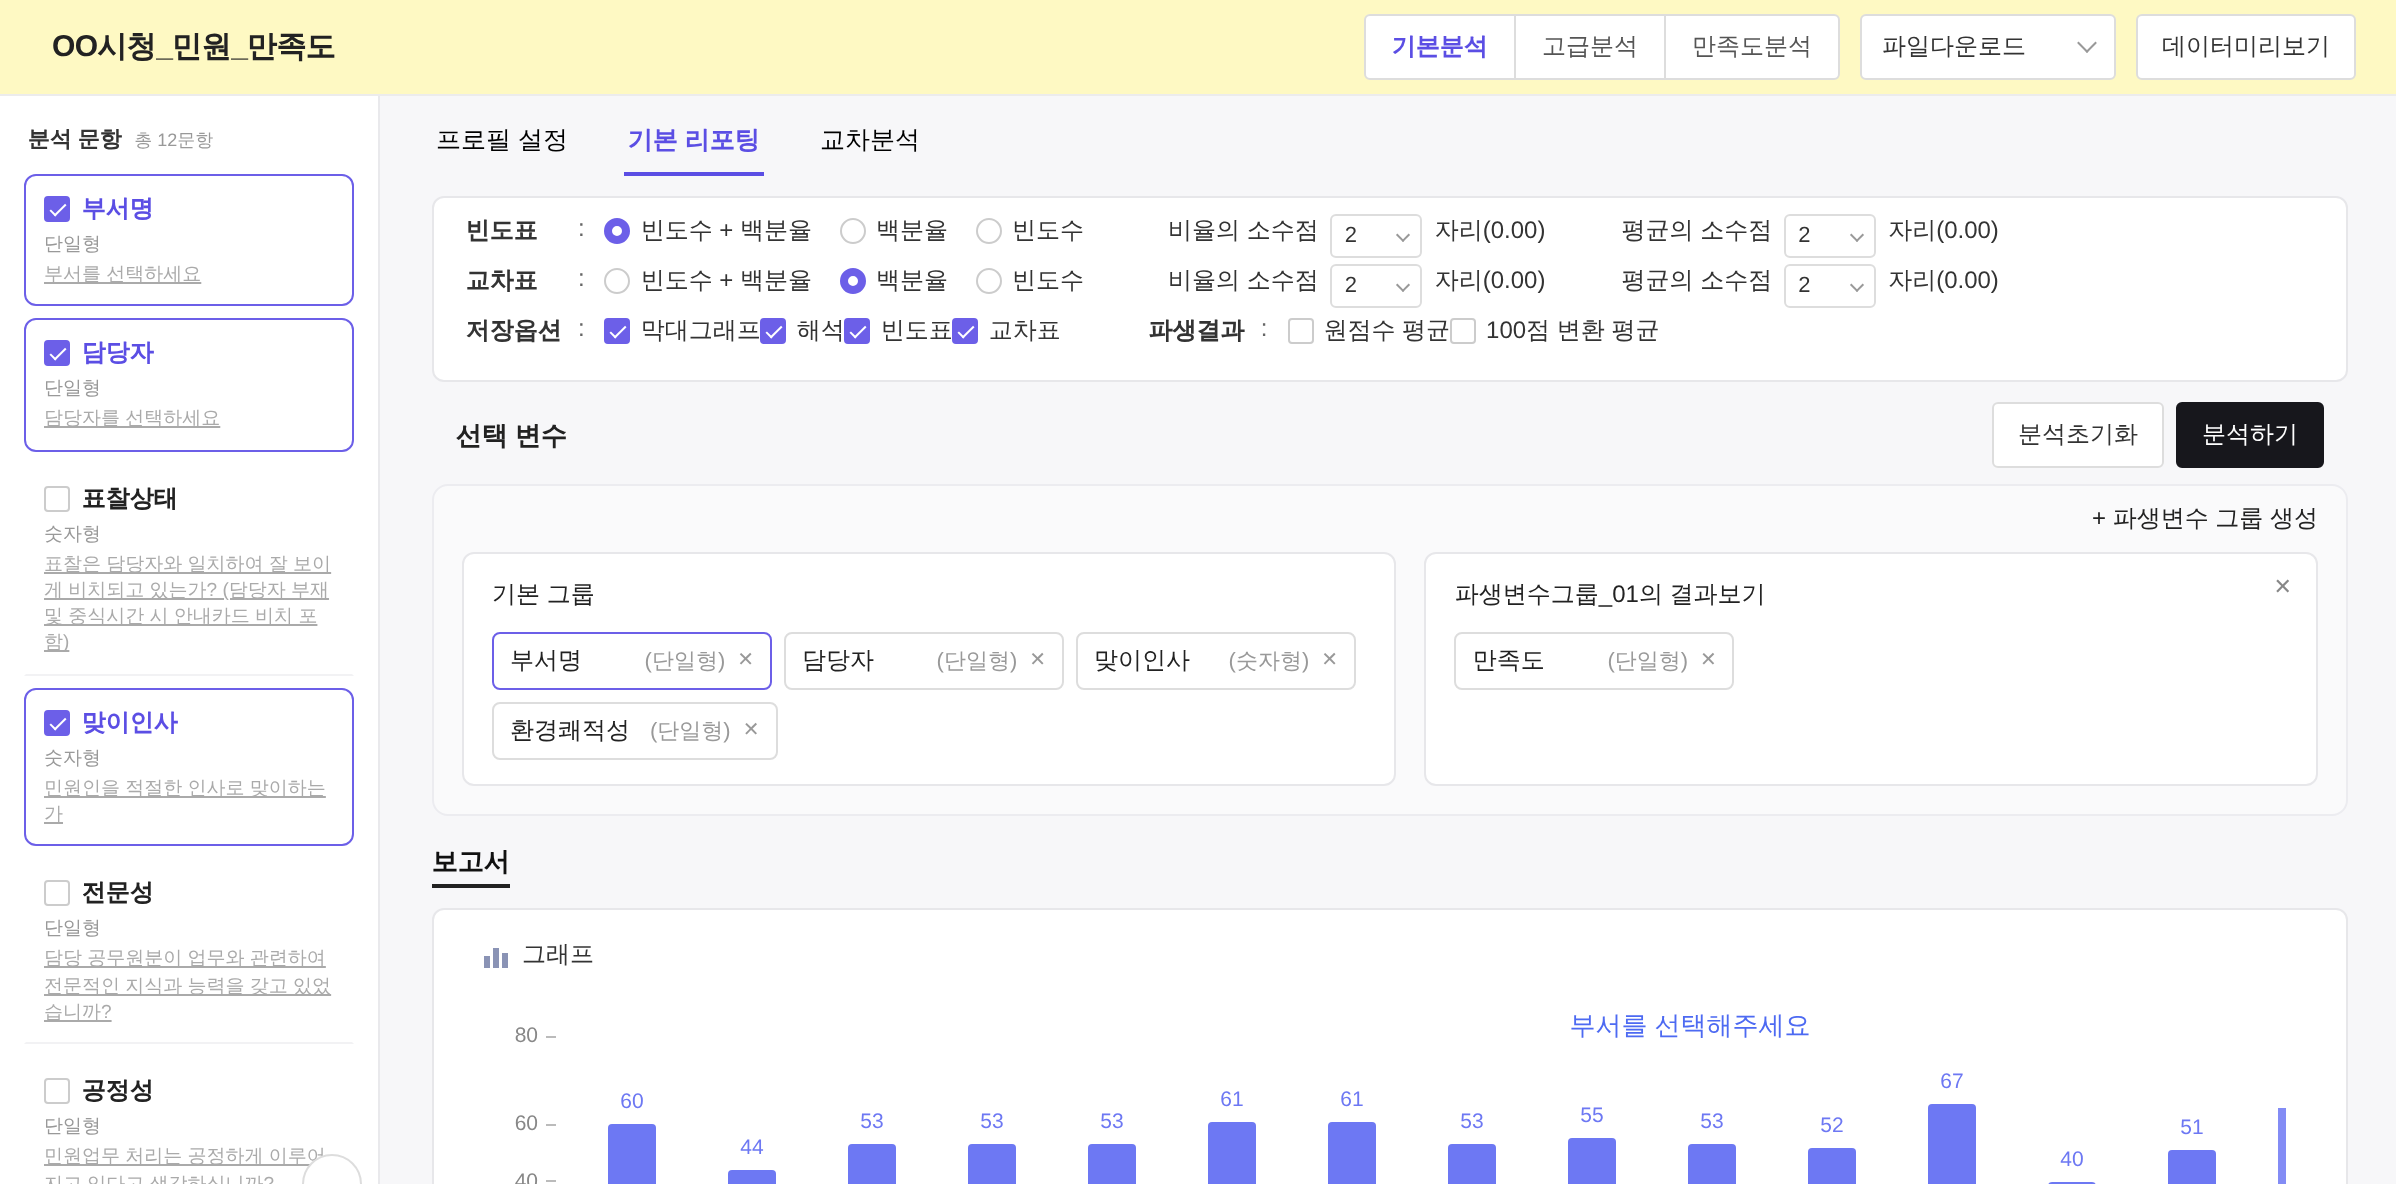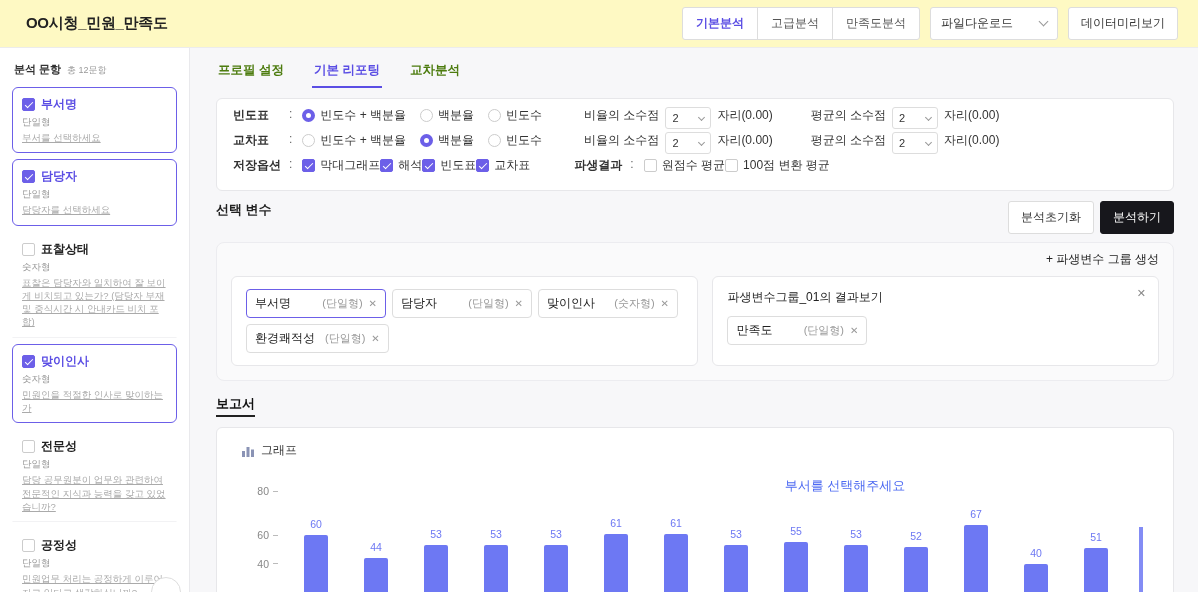--- a/index.html
+++ b/index.html
@@ -47,38 +47,38 @@
     border:solid #fff; border-width:0 1.5px 1.5px 0; transform:rotate(45deg); }
   .radio { display:flex; align-items:center; gap:5px; font-size:12px; color:#333; cursor:pointer; white-space:nowrap; }
   .rdot { width:13px; height:13px; border:1px solid #ccc; border-radius:50%; background:#fff; flex:0 0 auto; }
   .rdot.selected { border:4px solid #6c5fe8; }
   .check-item { display:flex; align-items:center; gap:5px; font-size:12px; color:#333; cursor:pointer; white-space:nowrap; }
 
   
   .main { position:absolute; left:190px; top:48px; right:0; bottom:0; background:#f7f7f9;
     padding:10px 24px 0 26px; overflow:hidden; }
   .tabs { display:flex; gap:26px; margin-bottom:10px; }
-  .tab { font-size:12.5px; color:#4d7c0f; padding:4px 2px 7px; cursor:pointer;font-weight:bold; }
+  .tab { font-size:12.5px; color:#000000; padding:4px 2px 7px; cursor:pointer; }
   .tab.active { color:#5b4ee4; font-weight:bold; border-bottom:2px solid #5b4ee4; }
   .card { background:#fff; border:1px solid #e7e7ea; border-radius:6px; }
 
   .settings { padding:8px 16px; }
   .srow { display:flex; align-items:flex-start; height:25px; font-size:12px; color:#333; }
   .slabel { font-weight:bold; width:56px; flex:0 0 auto; }
   .colon { margin:0 10px 0 0; color:#666; }
   .radio-group { display:flex; gap:14px; margin-right:30px; }
   .sel-label { margin-left:12px; white-space:nowrap; }
   .select { display:flex; align-items:center; justify-content:space-between; width:46px; height:22px;
     border:1px solid #ddd; border-radius:3px; padding:0 6px; font-size:11px; color:#333;
     background:#fff; margin:0 6px; cursor:pointer; }
   .select .chev { width:5px; height:5px; margin-top:-2px; }
   .suffix { margin-right:26px; white-space:nowrap; }
   .check-group { display:flex; margin-right:36px; }
 
-  .sec-head { display:flex; align-items:flex-start; justify-content:space-between; margin:10px 0 8px; }
+  .sec-head { display:flex; align-items:center; justify-content:space-between; margin:10px 12px 8px; }
   .sec-title { font-size:13px; font-weight:bold; }
   .sec-buttons { display:flex; gap:6px; }
   .btn-analyze { background:#17171c; color:#fff; border:1px solid #17171c; border-radius:3px;
     padding:7px 12px; font-size:12px; cursor:pointer; }
 
   .sel-panel { background:#fafafb; border:1px solid #ececf0; border-radius:8px; padding:8px 14px 14px; }
   .add-link { display:block; text-align:right; font-size:12px; color:#222; margin-bottom:8px; cursor:pointer; }
   .groups { display:flex; gap:14px; align-items:stretch; }
   .group-card { background:#fff; border:1px solid #e7e7ea; border-radius:6px; padding:12px 14px; flex:1; position:relative; }
   .group-card.basic { flex:1.05; }
@@ -306,20 +306,21 @@
     <div class="sec-buttons">
       <button class="btn-outline">분석초기화</button>
       <button class="btn-analyze">분석하기</button>
     </div>
   </div>
 
   <div class="sel-panel">
     <span class="add-link">+ 파생변수 그룹 생성</span>
     <div class="groups">
       <div class="group-card basic">
+        <div class="group-title">기본 그룹</div>
         <div class="chips">
           <div class="chip selected">
             <span class="chip-label">부서명</span>
             <span class="chip-right">
               <span class="chip-type">(단일형)</span>
               <span class="chip-x">✕</span>
             </span>
           </div>
           <div class="chip">
             <span class="chip-label">담당자</span>

